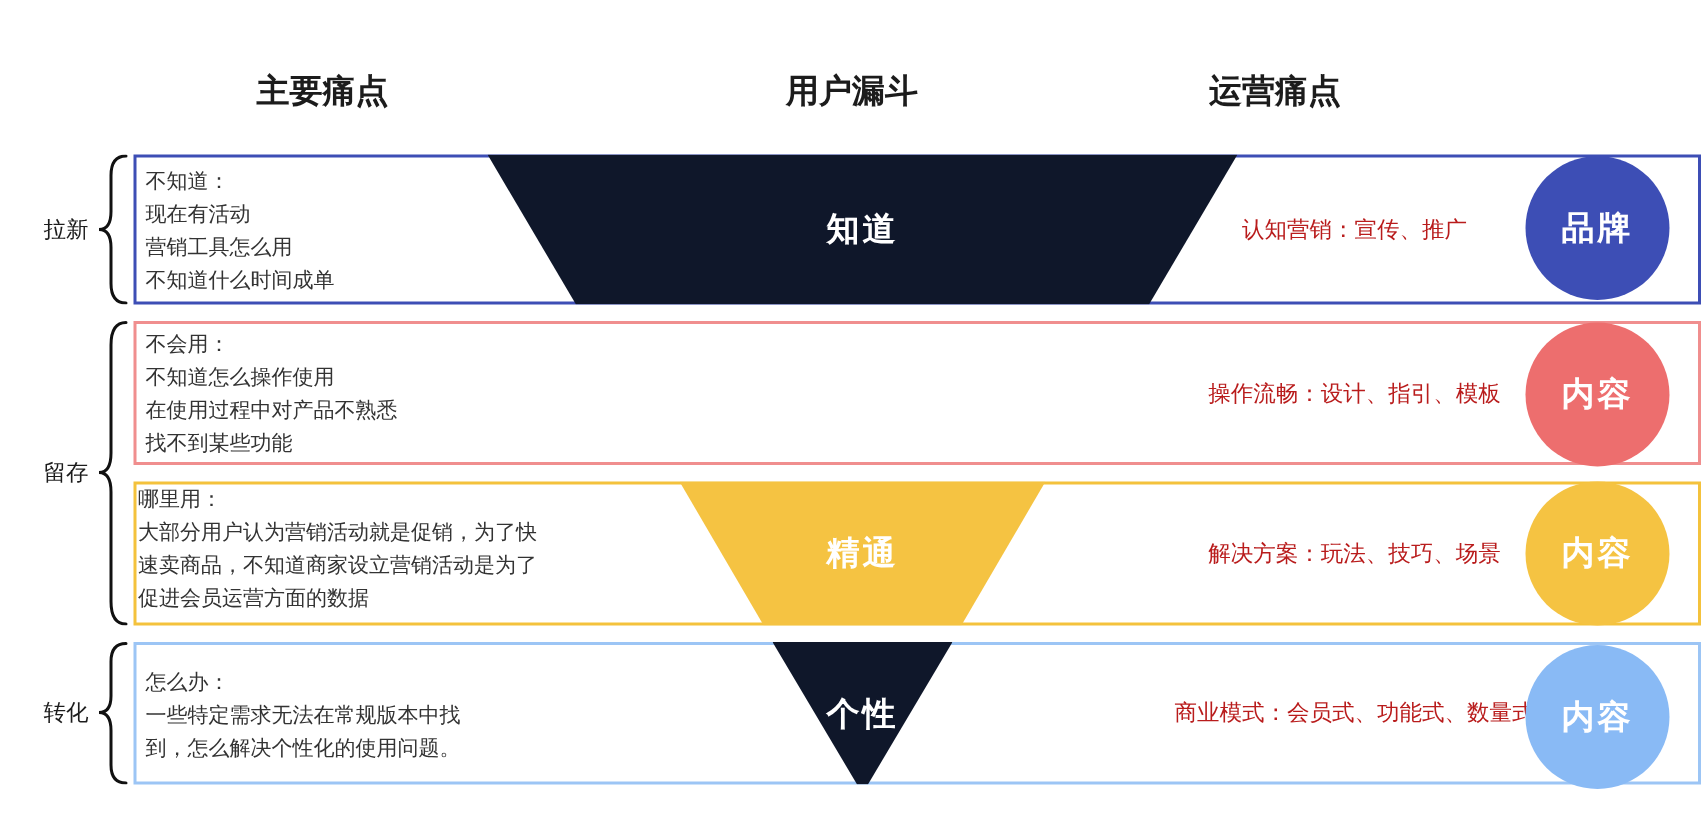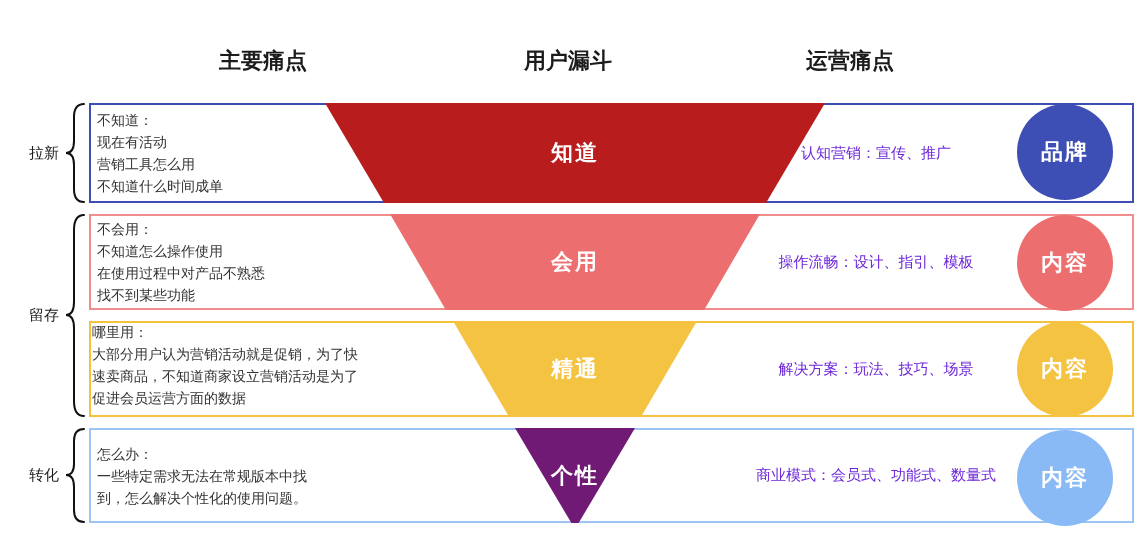--- a/index.html
+++ b/index.html
@@ -1,46 +1,46 @@
 <!DOCTYPE html>
 <html><head>
 <meta charset="utf-8">
 <style>
   html,body{margin:0;padding:0;background:#fff;}
   #page{position:relative;width:1134px;height:553px;background:#fff;overflow:hidden;
         font-family:"Liberation Sans","DejaVu Sans",sans-serif;color:#222;}
   .col-header{position:absolute;top:46px;font-size:22px;font-weight:600;color:#1c1c1c;
               transform:translateX(-50%);white-space:nowrap;}
-  #hdr-left{left:215px;margin-left:48px;} #hdr-center{left:568px;} #hdr-right{left:850px;}
+  #hdr-left{left:215px;} #hdr-center{left:568px;} #hdr-right{left:850px;}
 
   .row{position:absolute;left:89px;width:1045px;background:#fff;border-style:solid;border-width:2px;box-sizing:border-box;}
   #row1{top:103px;height:100px;border-color:#3D4EB5;}
   #row2{top:214px;height:96px;border-color:#F08E8E;}
   #row3{top:321px;height:96px;border-color:#F4C23C;}
   #row4{top:428px;height:95px;border-color:#9CC5F5;}
 
   .pain{position:absolute;left:97px;width:292px;display:flex;flex-direction:column;
         justify-content:center;align-items:flex-start;font-size:14px;line-height:22px;color:#333;text-align:center;}
   #pain1{top:103px;height:100px;} #pain2{top:214px;height:96px;}
   #pain3{top:321px;height:88px;width:300px;left:92px;} #pain4{top:428px;height:95px;}
   .pain div{white-space:nowrap;}
 
   .seg{position:absolute;display:flex;align-items:center;justify-content:center;}
   .seg .seg-label{color:#fff;font-size:22px;font-weight:700;letter-spacing:2px;white-space:nowrap;}
-  #seg1{left:325px;top:103px;width:500px;height:100px;background:#b91c1c;
+  #seg1{left:325px;top:103px;width:500px;height:100px;background:#0f172a;
         clip-path:polygon(0 0,100% 0,88.2% 100%,11.8% 100%);}
   #seg2{left:390px;top:214px;width:370px;height:96px;background:#ED6E6E;
         clip-path:polygon(0 0,100% 0,84.9% 100%,15.1% 100%);}
   #seg3{left:453px;top:321px;width:244px;height:96px;background:#F5C342;
         clip-path:polygon(0 0,100% 0,77% 100%,23% 100%);}
-  #seg4{left:515px;top:428px;width:120px;height:95px;background:#701a75;
+  #seg4{left:515px;top:428px;width:120px;height:95px;background:#0f172a;
         clip-path:polygon(0 0,100% 0,53% 100%,47% 100%);}
 
-  .ops{position:absolute;left:742px;width:268px;display:flex;align-items:center;justify-content:center;
-       font-size:15px;color:#6d28d9;text-align:center;white-space:nowrap;}
+  .ops{position:absolute;left:769px;width:268px;display:flex;align-items:center;justify-content:center;
+       font-size:15px;color:#b91c1c;text-align:center;white-space:nowrap;}
   #ops1{top:103px;height:100px;} #ops2{top:214px;height:96px;}
   #ops3{top:321px;height:96px;} #ops4{top:428px;height:95px;}
 
   .circle{position:absolute;left:1017px;width:96px;height:96px;border-radius:50%;
           display:flex;align-items:center;justify-content:center;color:#fff;
           font-size:22px;font-weight:700;letter-spacing:2px;}
   #cir1{top:104px;background:#3D4EB5;} #cir2{top:215px;background:#ED6E6E;}
   #cir3{top:321px;background:#F5C342;} #cir4{top:430px;background:#89BAF5;}
 
   .brace{position:absolute;left:64px;width:24px;}
@@ -103,23 +103,20 @@
   </div>
   <div class="pain" id="pain4">
     <div>怎么办：</div>
     <div>一些特定需求无法在常规版本中找</div>
     <div>到，怎么解决个性化的使用问题。</div>
   </div>
 
   <div class="seg" id="seg1">
     <span class="seg-label">知道</span>
   </div>
-  <div class="seg" id="seg2">
-    <span class="seg-label">会用</span>
-  </div>
   <div class="seg" id="seg3">
     <span class="seg-label">精通</span>
   </div>
   <div class="seg" id="seg4">
     <span class="seg-label">个性</span>
   </div>
 
   <div class="ops" id="ops1">认知营销：宣传、推广</div>
   <div class="ops" id="ops2">操作流畅：设计、指引、模板</div>
   <div class="ops" id="ops3">解决方案：玩法、技巧、场景</div>

